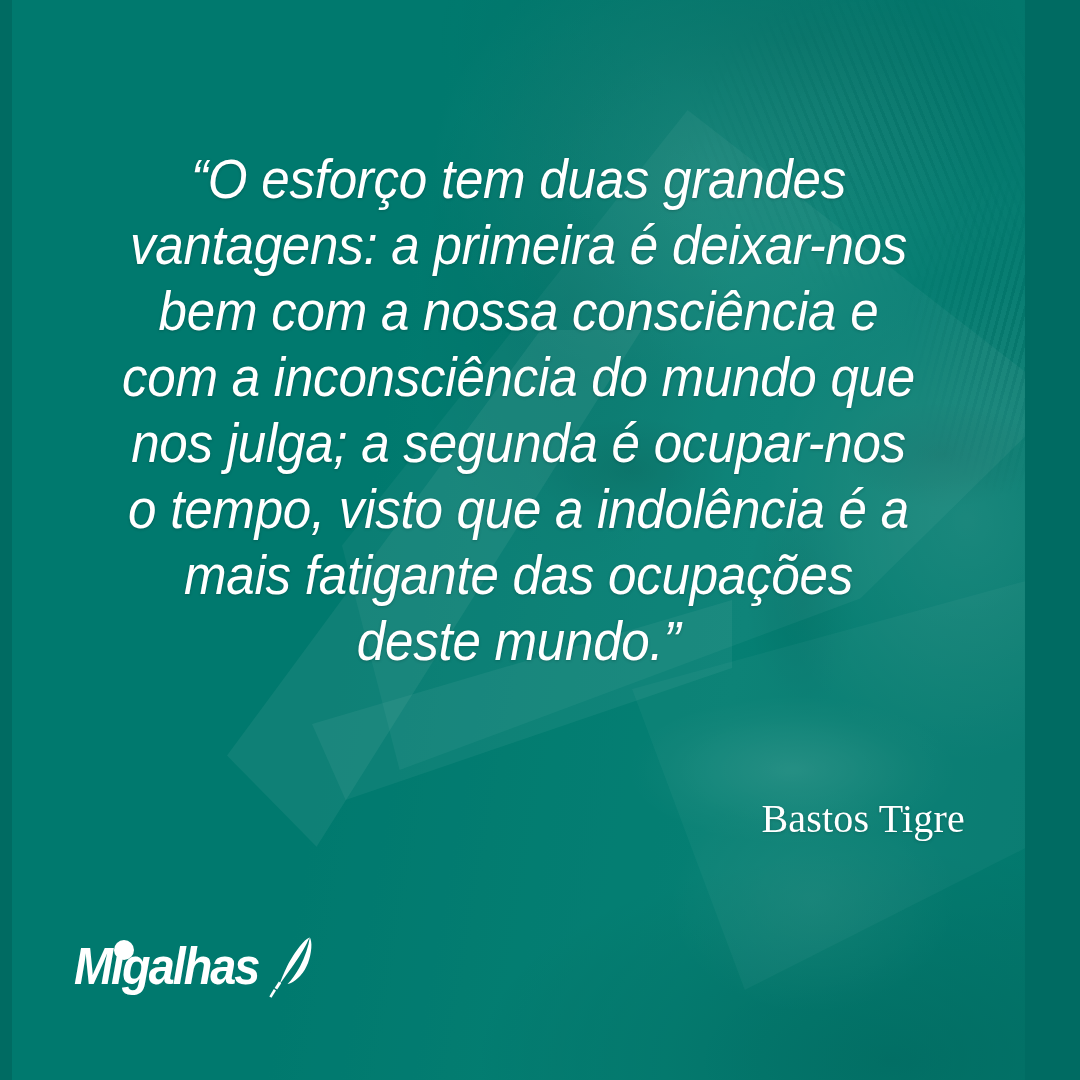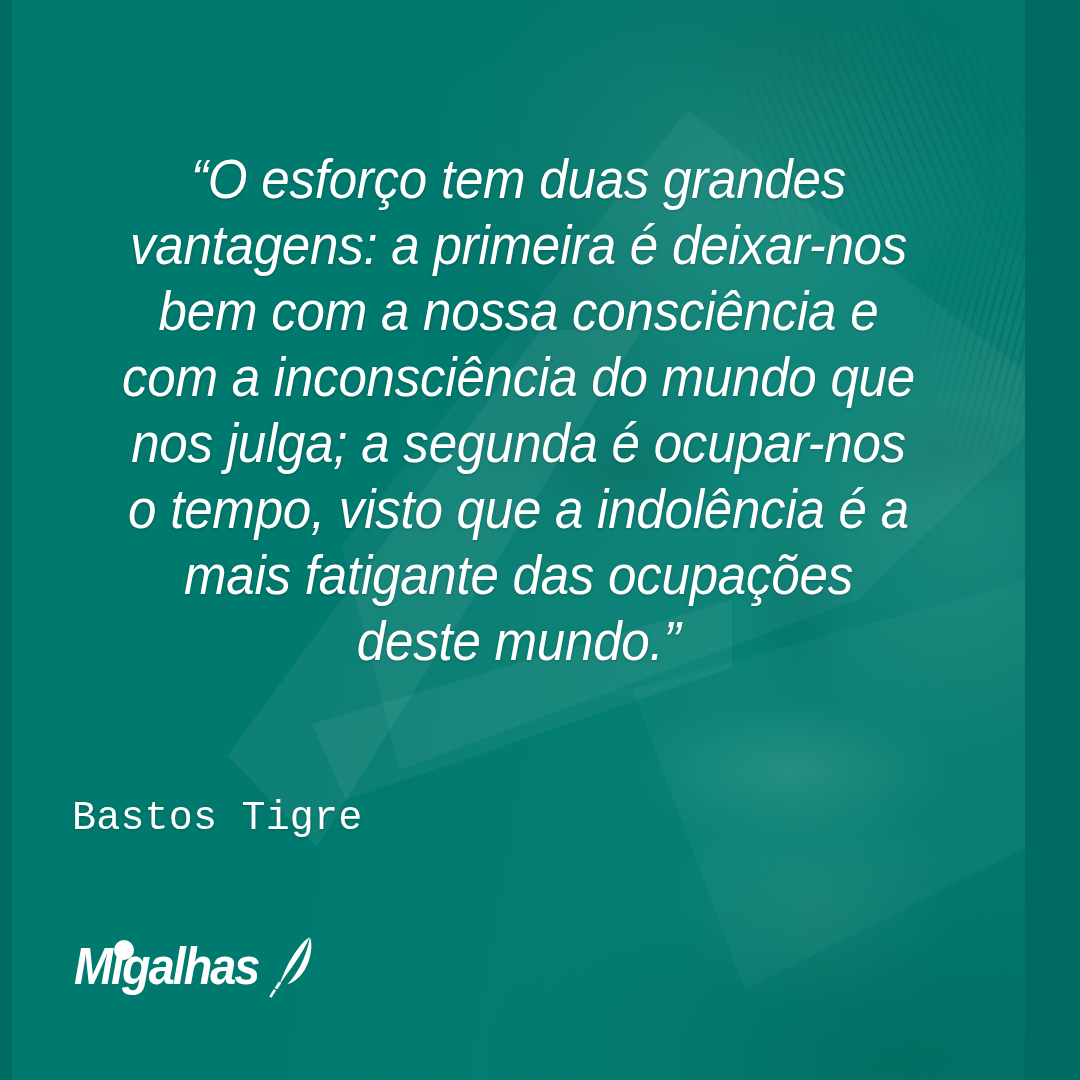--- a/index.html
+++ b/index.html
@@ -115,23 +115,23 @@
     transform:scaleX(0.93);
     transform-origin:center top;
     white-space:pre-line;
     text-shadow:0 1px 3px rgba(0,40,36,0.28);
   }
 
   .author {
     position:absolute;
     left:60px; right:60px;
     top:795px;
-    text-align:left;
-    color:#ffffff;
-    font-family:Liberation Mono, monospace;
+    text-align:right;
+    color:#ffffff;
+    font-family:Liberation Serif, serif;
     font-style:normal;
     font-weight:400;
     font-size:40px;
     line-height:48px;
     letter-spacing:0.2px;
     text-shadow:0 1px 3px rgba(0,40,36,0.25);
   }
 
   
   .logo {

